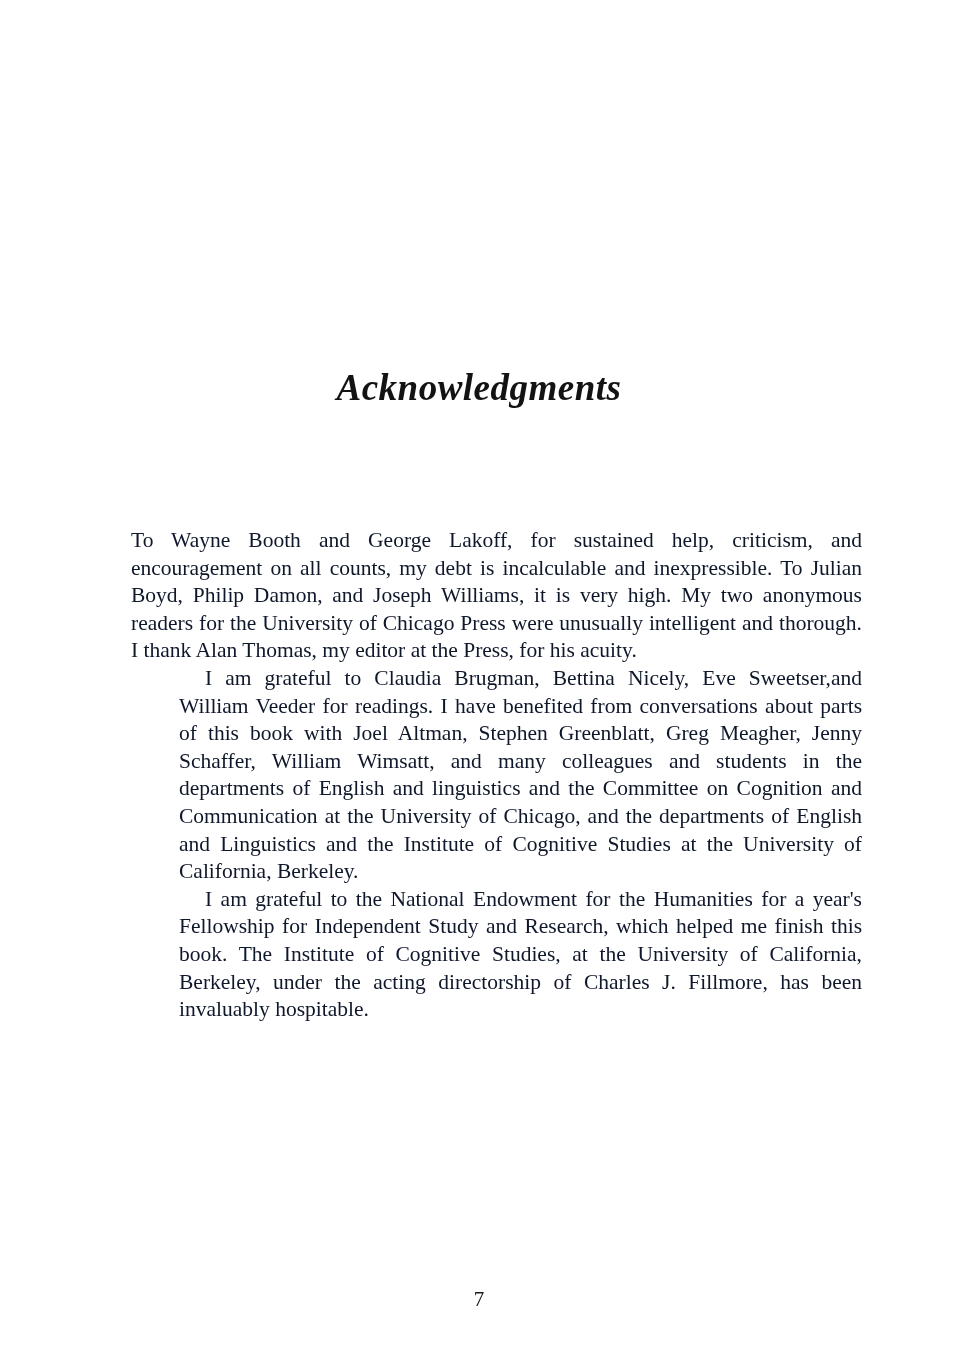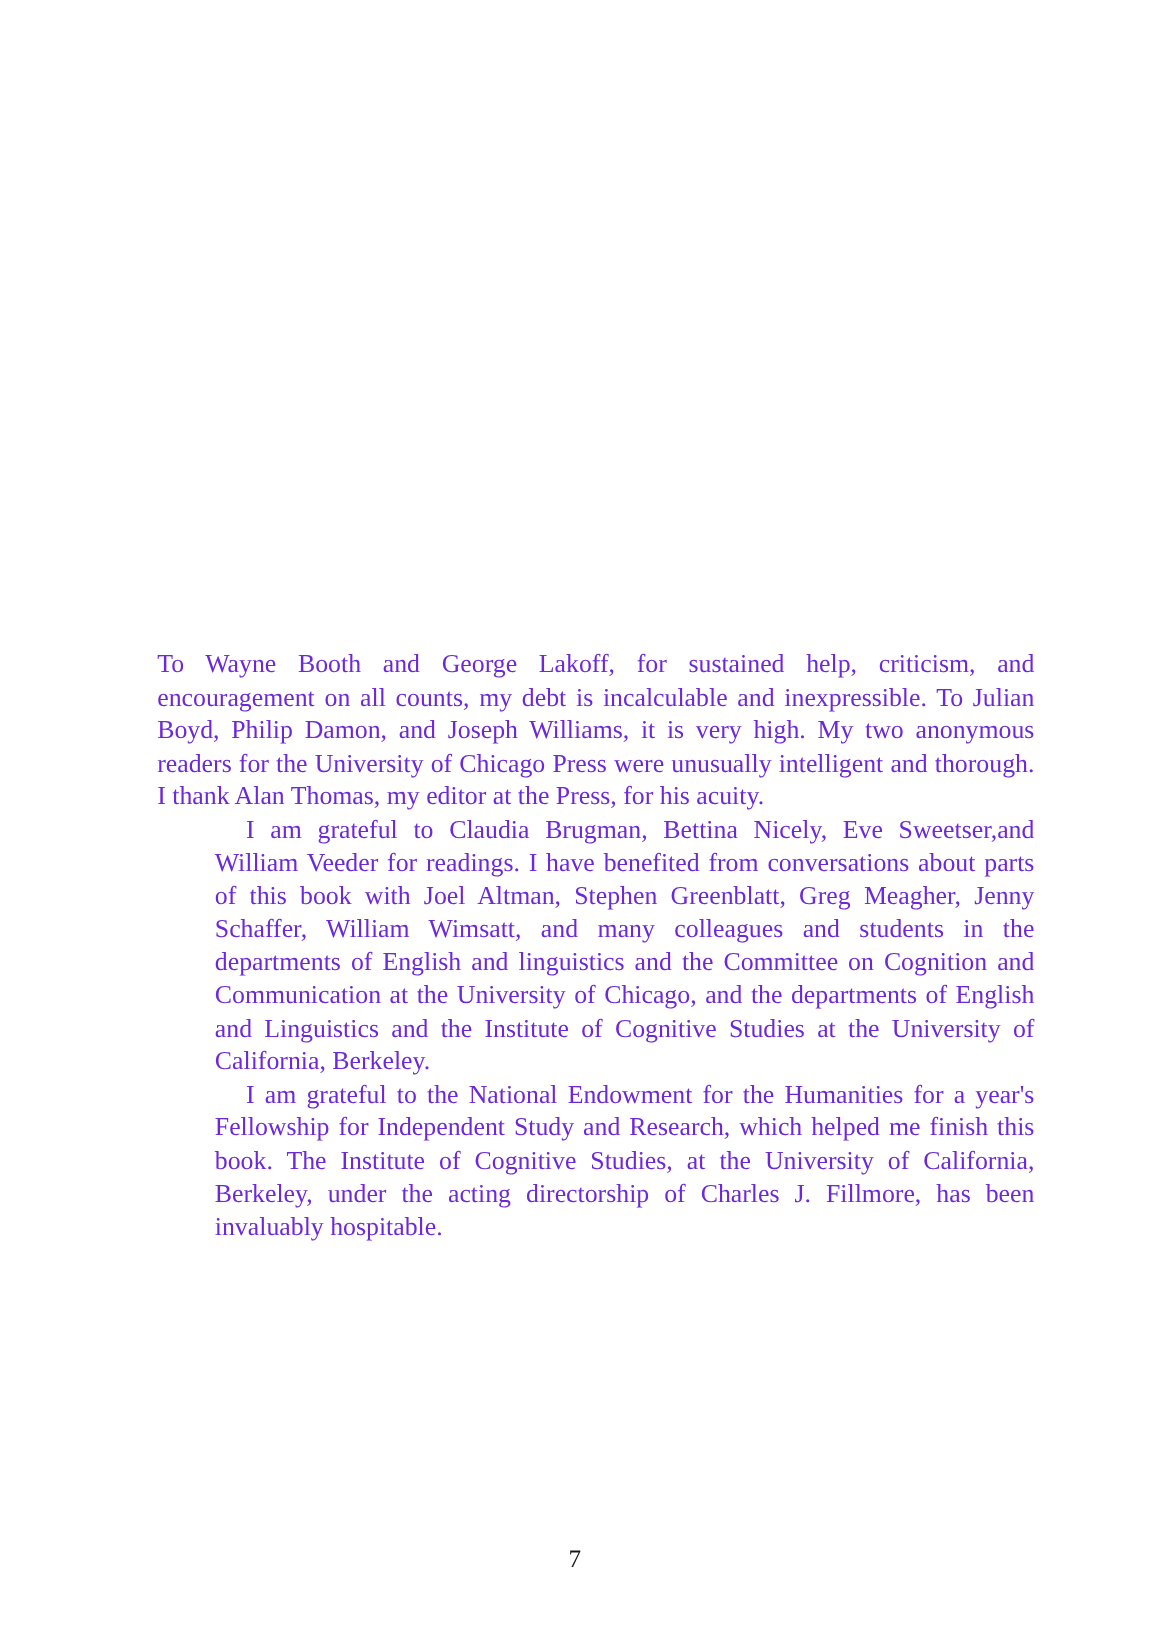--- a/index.html
+++ b/index.html
@@ -24,27 +24,27 @@
     text-align: center;
     font-size: 37px;
     font-weight: bold;
     font-style: italic;
     letter-spacing: 0.5px;
     margin: 0;
     color: #131313;
   }
   .body-text {
     position: absolute;
-    top: 540px;
+    top: 527px;
     left: 131px;
     width: 731px;
     font-size: 21.5px;
     line-height: 27.6px;
     text-align: justify;
-    color: #6d28d9;
+    color: #0f172a;
   }
   .body-text p {
     margin: 0;
     padding: 0;
   }
   .body-text p.indented {
     text-indent: 26px;
     margin-left: 48px;
   }
   .page-number {
@@ -55,20 +55,21 @@
     text-align: center;
     font-size: 21px;
     color: #161616;
   }
 </style>
 </head>
 <body>
 
 <div class="page">
 
+  <h1 class="chapter-title">Acknowledgments</h1>
 
   <div class="body-text">
     <p>To Wayne Booth and George Lakoff, for sustained help, criticism, and encouragement on all counts, my debt is incalculable and inexpressible. To Julian Boyd, Philip Damon, and Joseph Williams, it is very high. My two anonymous readers for the University of Chicago Press were unusually intelligent and thorough. I thank Alan Thomas, my editor at the Press, for his acuity.</p>
     <p class="indented">I am grateful to Claudia Brugman, Bettina Nicely, Eve Sweetser,and William Veeder for readings. I have benefited from conversations about parts of this book with Joel Altman, Stephen Greenblatt, Greg Meagher, Jenny Schaffer, William Wimsatt, and many colleagues and students in the departments of English and linguistics and the Committee on Cognition and Communication at the University of Chicago, and the departments of English and Linguistics and the Institute of Cognitive Studies at the University of California, Berkeley.</p>
     <p class="indented">I am grateful to the National Endowment for the Humanities for a year's Fellowship for Independent Study and Research, which helped me finish this book. The Institute of Cognitive Studies, at the University of California, Berkeley, under the acting directorship of Charles J. Fillmore, has been invaluably hospitable.</p>
   </div>
 
   <div class="page-number">7</div>
 
 </div>

